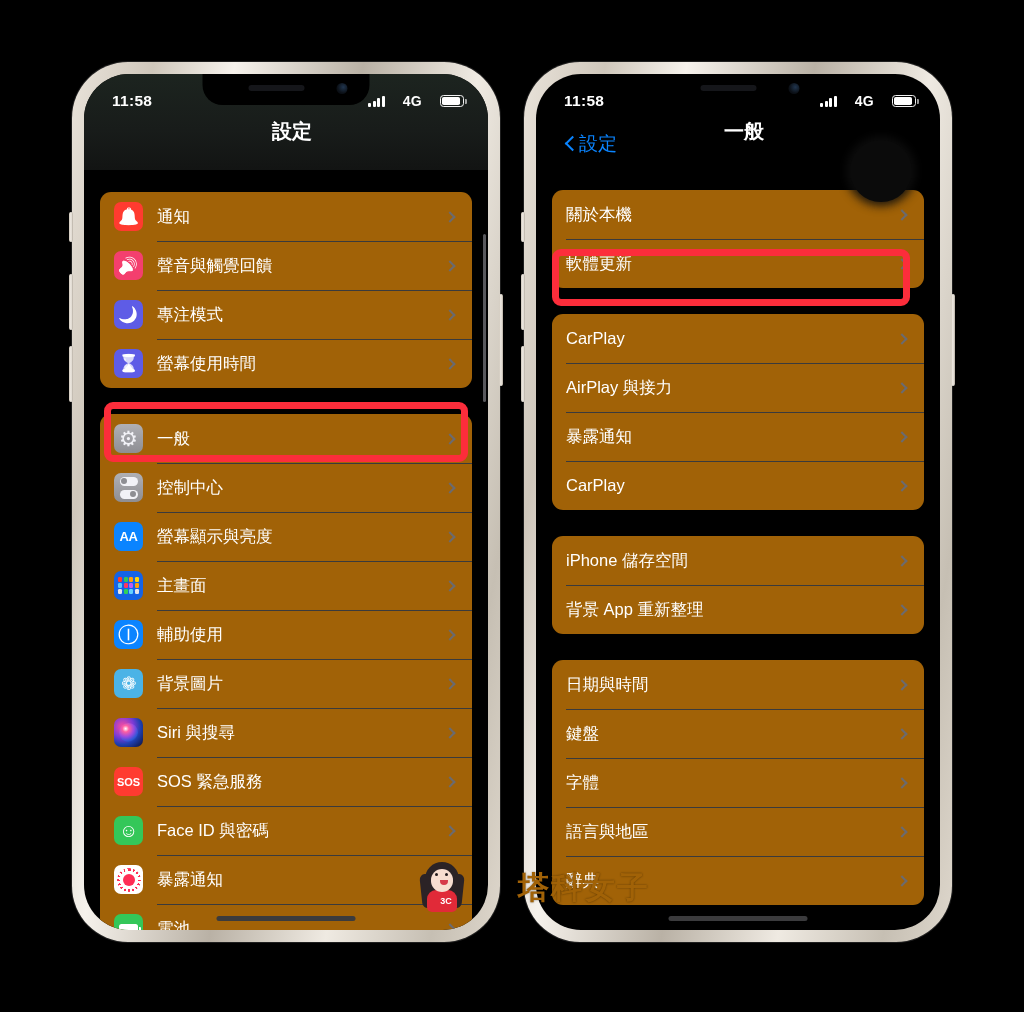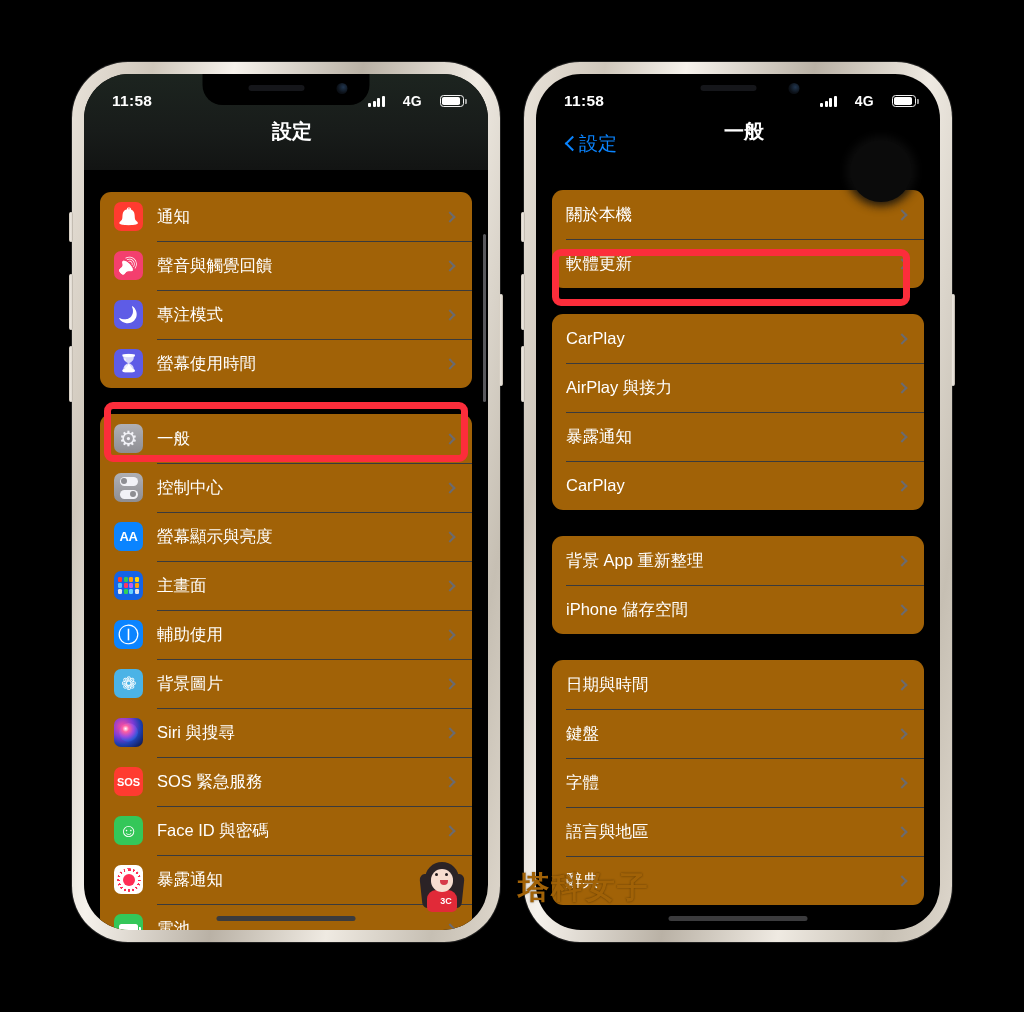--- a/index.html
+++ b/index.html
@@ -447,25 +447,25 @@
             <div class="chev"></div>
           </div>
           <div class="row">
             <div class="row-label">CarPlay</div>
             <div class="chev"></div>
           </div>
         </div>
 
         <div class="group">
           <div class="row">
+            <div class="row-label">iPhone 儲存空間</div>
+            <div class="chev"></div>
+          </div>
+          <div class="row">
             <div class="row-label">背景 App 重新整理</div>
-            <div class="chev"></div>
-          </div>
-          <div class="row">
-            <div class="row-label">iPhone 儲存空間</div>
             <div class="chev"></div>
           </div>
         </div>
 
         <div class="group">
           <div class="row">
             <div class="row-label">日期與時間</div>
             <div class="chev"></div>
           </div>
           <div class="row">

